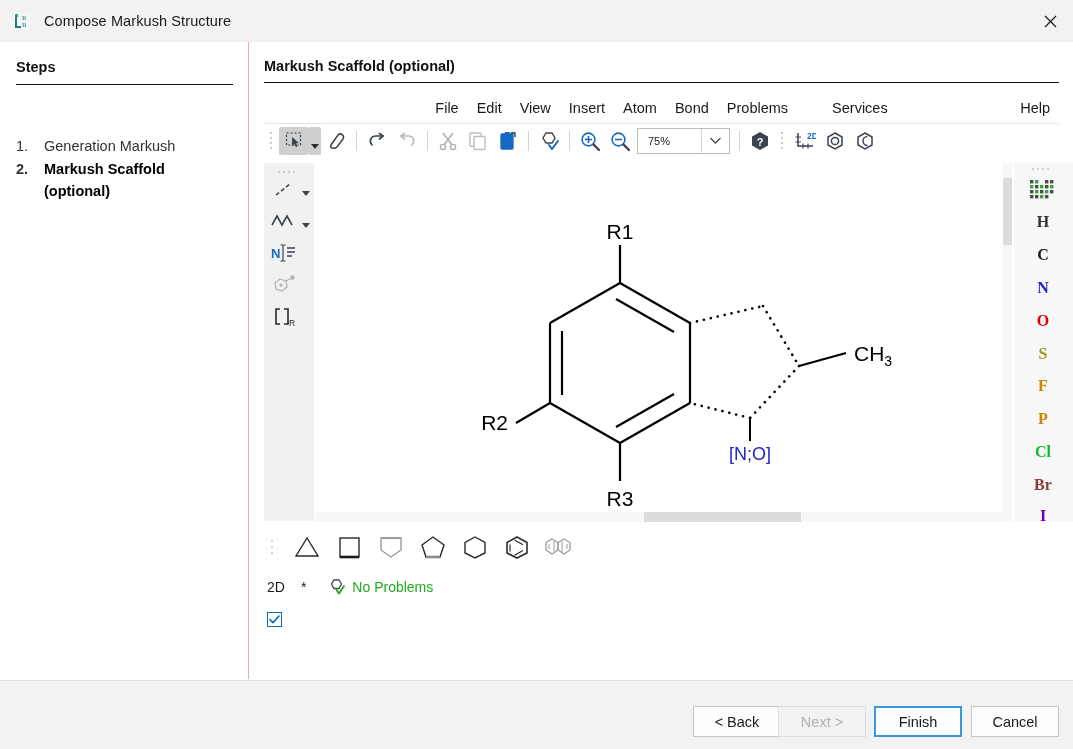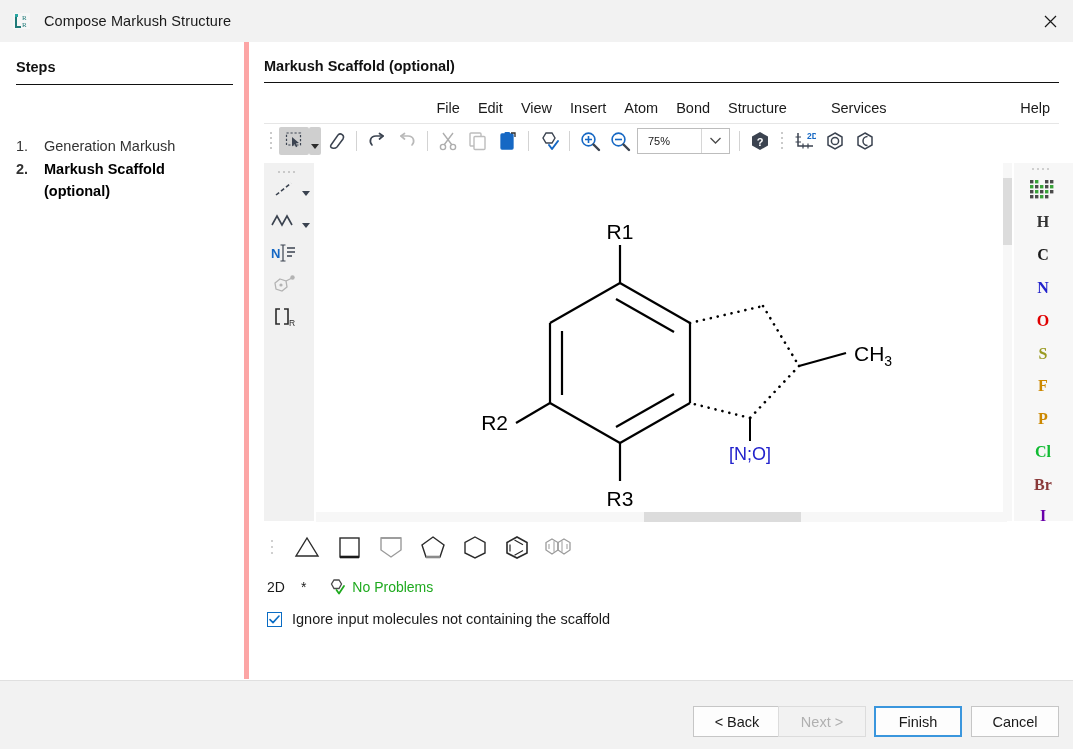--- a/index.html
+++ b/index.html
@@ -27,21 +27,21 @@
     position:absolute; right:0; top:0; width:46px; height:42px;
     display:flex; align-items:center; justify-content:center;
     cursor:default;
   }
   #close-btn svg { display:block; }
 
   
   #sidebar {
     position:absolute; left:0; top:42px; width:249px; height:637px;
     background:#ffffff;
-    border-right:5px solid #fca5a5;
+    border-right:1px solid #fca5a5;
   }
   #steps-title {
     position:absolute; left:16px; top:17px;
     font-size:14.5px; font-weight:bold; color:#111;
   }
   #steps-rule {
     position:absolute; left:16px; top:42px; width:217px; height:1px;
     background:#111;
   }
   .step-row {
@@ -264,21 +264,21 @@
   <div id="panel-title">Markush Scaffold (optional)</div>
   <div id="panel-rule"></div>
 
   <div id="menubar">
     <div class="menu-item">File</div>
     <div class="menu-item">Edit</div>
     <div class="menu-item">View</div>
     <div class="menu-item">Insert</div>
     <div class="menu-item">Atom</div>
     <div class="menu-item">Bond</div>
-    <div class="menu-item">Structure</div>
+    <div class="menu-item">Problems</div>
     <div class="menu-item" id="menu-services">Services</div>
     <div class="menu-item" id="menu-help">Help</div>
   </div>
 
   <div id="toolbar">
     <span class="tb-grip">
         <i></i>
         <i></i>
         <i></i>
         <i></i>
@@ -626,21 +626,20 @@
   </span>
   <span id="status-msg">No Problems</span>
 </div>
 
 <div id="checkbox-row">
   <span id="ignore-checkbox">
     <svg width="11" height="9" viewBox="0 0 11 9">
       <path d="M1 4.6 L4 7.6 L10 1" fill="none" stroke="#0a6cc4" stroke-width="1.6" stroke-linecap="round" stroke-linejoin="round"></path>
     </svg>
   </span>
-  <span id="ignore-label">Ignore input molecules not containing the scaffold</span>
 </div>
 
 <div id="footer">
   <div class="ft-btn" id="btn-back">&lt; Back</div>
   <div class="ft-btn" id="btn-next">Next &gt;</div>
   <div class="ft-btn" id="btn-finish">Finish</div>
   <div class="ft-btn" id="btn-cancel">Cancel</div>
 </div>
 
 </body></html>

